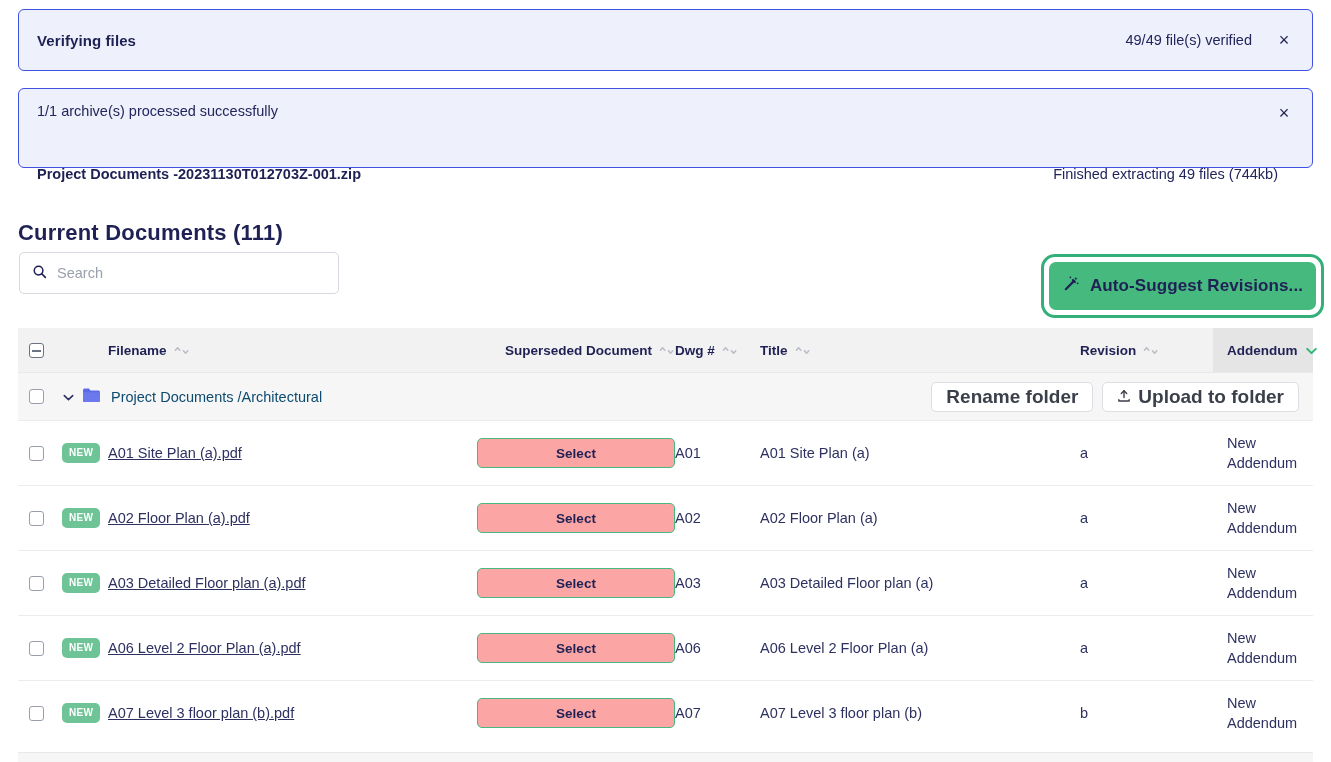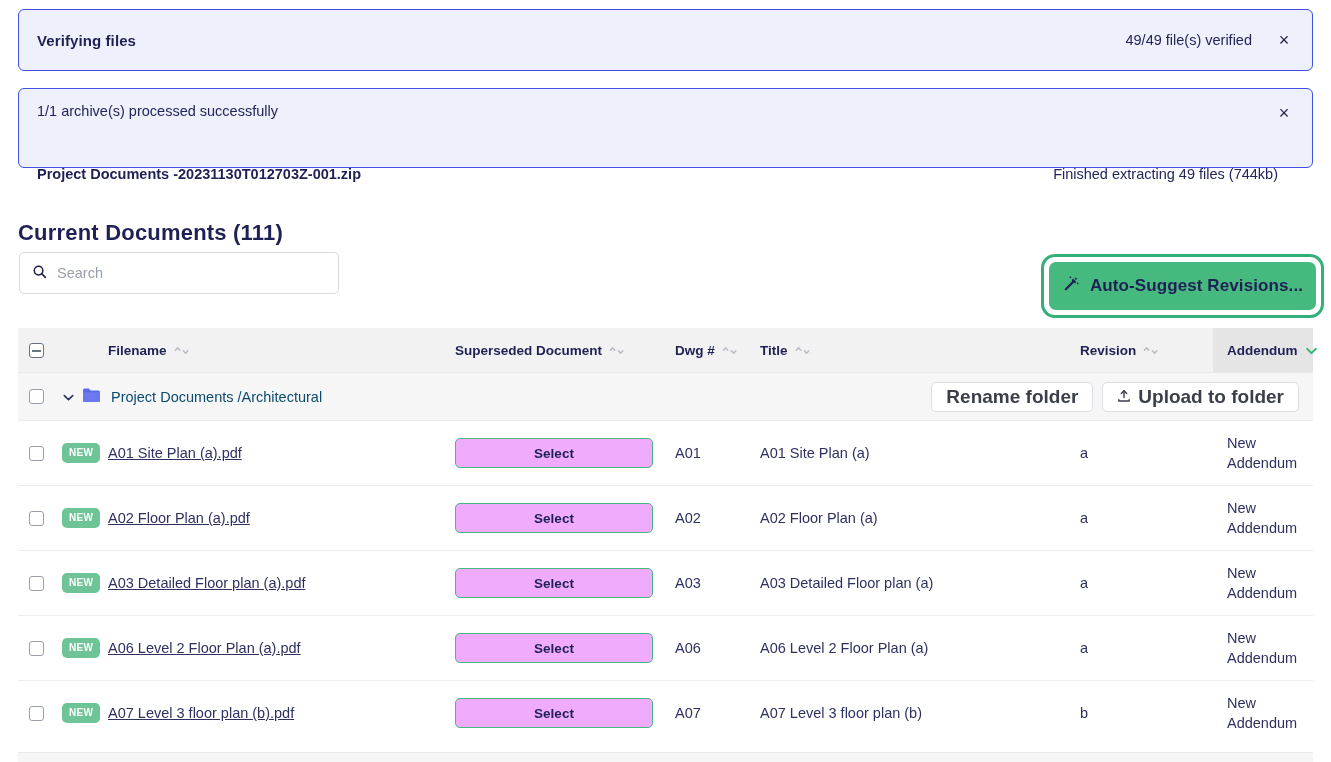--- a/index.html
+++ b/index.html
@@ -160,21 +160,21 @@
     background: #f2f2f3;
     align-items: center;
     font-size: 13.5px;
     font-weight: bold;
     color: #1f2154;
   }
   .th { display: flex; align-items: center; gap: 7px; height: 44px; }
   .col-check  { width: 44px; justify-content: flex-start; padding-left: 11px; }
   .col-badge  { width: 46px; }
   .col-name   { width: 347px; }
-  .col-sup    { width: 220px; }
+  .col-sup    { width: 220px; justify-content: flex-end; }
   .col-dwg    { width: 85px; }
   .col-title  { width: 320px; }
   .col-rev    { width: 133px; }
   .col-add    { width: 100px; padding-left: 14px; }
   .th.col-add { background: #e5e5e6; height: 44px; }
 
   .sort-ic { display: inline-flex; align-items: center; }
 
   .folder-row {
     display: flex;
@@ -259,21 +259,21 @@
     line-height: 1;
   }
   .file-link {
     font-size: 14.5px;
     color: #2e3160;
     text-decoration: underline;
     cursor: pointer;
   }
   .select-btn {
     width: 198px; height: 30px;
-    background: #f0abfc;
+    background: #fca5a5;
     border: 1.5px solid #46b97f;
     border-radius: 5px;
     font-family: "Liberation Sans", sans-serif;
     font-size: 13.5px;
     font-weight: bold;
     color: #1f2154;
     cursor: pointer;
   }
   .txt { font-size: 14.5px; color: #2e3160; font-weight: 400; }
   .addendum-cell {

